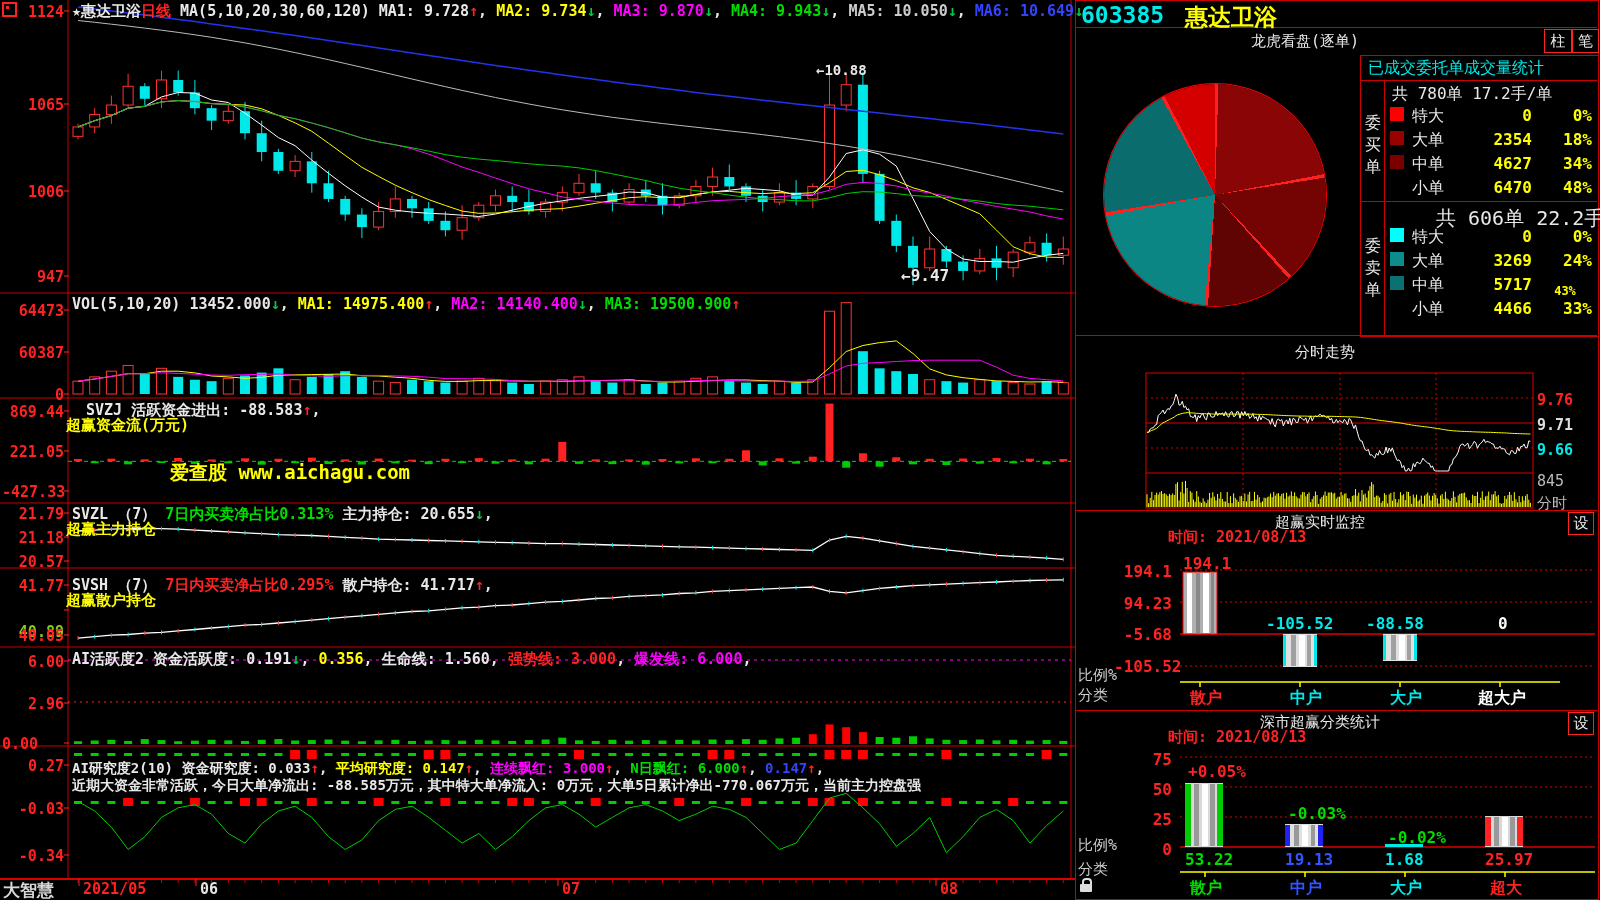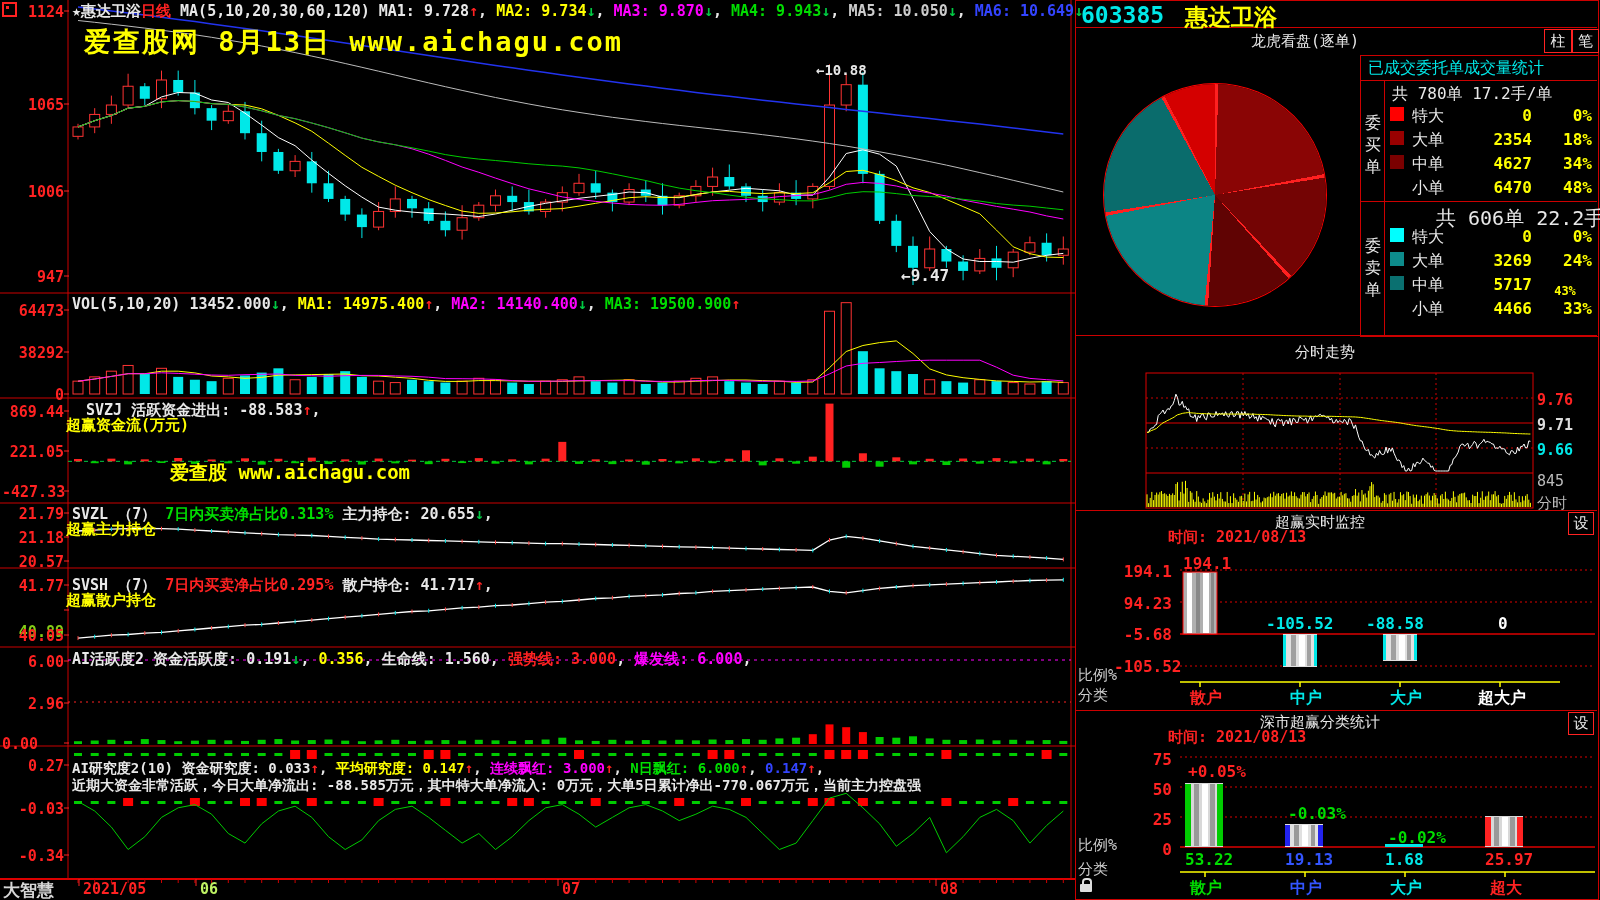--- a/index.html
+++ b/index.html
@@ -982,21 +982,20 @@
       <line x1="1180" y1="872" x2="1595" y2="872" stroke="#ffff00" stroke-width="1.5"></line>
       <line x1="1205" y1="872" x2="1205" y2="877" stroke="#ffff00" stroke-width="1.5"></line>
       <line x1="1305" y1="872" x2="1305" y2="877" stroke="#ffff00" stroke-width="1.5"></line>
       <line x1="1405" y1="872" x2="1405" y2="877" stroke="#ffff00" stroke-width="1.5"></line>
       <line x1="1505" y1="872" x2="1505" y2="877" stroke="#ffff00" stroke-width="1.5"></line>
     </svg>
 
   <div class="topicon"></div>
 
   <div class="t" style="left:72px;top:2px;"><span style="color: rgb(232, 232, 232);">★惠达卫浴</span><span style="color: rgb(255, 34, 34);">日线</span><span style="color: rgb(232, 232, 232);"> MA(5,10,20,30,60,120) </span><span style="color: rgb(232, 232, 232);">MA1: 9.728</span><span style="color: rgb(255, 34, 34);">↑</span><span style="color: rgb(232, 232, 232);">, </span><span style="color: rgb(255, 255, 0);">MA2: 9.734</span><span style="color: rgb(0, 204, 68);">↓</span><span style="color: rgb(232, 232, 232);">, </span><span style="color: rgb(255, 0, 255);">MA3: 9.870</span><span style="color: rgb(0, 204, 68);">↓</span><span style="color: rgb(232, 232, 232);">, </span><span style="color: rgb(0, 221, 0);">MA4: 9.943</span><span style="color: rgb(0, 204, 68);">↓</span><span style="color: rgb(232, 232, 232);">, </span><span style="color: rgb(204, 204, 204);">MA5: 10.050</span><span style="color: rgb(0, 204, 68);">↓</span><span style="color: rgb(232, 232, 232);">, </span><span style="color: rgb(51, 68, 255);">MA6: 10.649</span><span style="color: rgb(0, 204, 68);">↓</span></div>
-  <div class="t wm1" style="left:84px;top:24px;">爱查股网  8月13日  www.aichagu.com</div>
   <div class="t" style="left:816px;top:62px;font-size:14px;">←10.88</div>
   <div class="t" style="left:901px;top:266px;font-size:16px;">←9.47</div>
 
   <div class="t" style="left:72px;top:295px;"><span style="color: rgb(232, 232, 232);">VOL(5,10,20) 13452.000</span><span style="color: rgb(0, 204, 68);">↓</span><span style="color: rgb(232, 232, 232);">, </span><span style="color: rgb(255, 255, 0);">MA1: 14975.400</span><span style="color: rgb(255, 34, 34);">↑</span><span style="color: rgb(232, 232, 232);">, </span><span style="color: rgb(255, 0, 255);">MA2: 14140.400</span><span style="color: rgb(0, 204, 68);">↓</span><span style="color: rgb(232, 232, 232);">, </span><span style="color: rgb(0, 221, 0);">MA3: 19500.900</span><span style="color: rgb(255, 34, 34);">↑</span></div>
 
   <div class="t" style="left:72px;top:401px;"><span style="color: rgb(232, 232, 232); margin-left: 14px;">SVZJ  活跃资金进出: -88.583</span><span style="color: rgb(255, 34, 34);">↑</span><span style="color: rgb(232, 232, 232);">,</span></div>
   <div class="t yel" style="left:66px;top:416px;">超赢资金流(万元)</div>
   <div class="t wm2" style="left:170px;top:460px;">爱查股 www.aichagu.com</div>
 
   <div class="t" style="left:72px;top:505px;"><span style="color: rgb(232, 232, 232);">SVZL （7） </span><span style="color: rgb(0, 221, 0);">7日内买卖净占比0.313%</span><span style="color: rgb(232, 232, 232);"> 主力持仓: 20.655</span><span style="color: rgb(0, 204, 68);">↓</span><span style="color: rgb(232, 232, 232);">,</span></div>
@@ -1055,39 +1054,39 @@
   <div class="t red" style="left:1168px;top:728px;">时间: 2021/08/13</div>
   <div class="t" style="left:1078px;top:836px;color:#cccccc;font-weight:normal;">比例%</div>
   <div class="t" style="left:1078px;top:860px;color:#cccccc;font-weight:normal;">分类</div>
 
   <div class="locki" style="left:1080px;top:884px;"></div>
 <div class="t" style="left: 2px; top: 3px; width: 62px; text-align: right; color: rgb(255, 34, 34);">1124</div>
     <div class="t" style="left: 2px; top: 96px; width: 62px; text-align: right; color: rgb(255, 34, 34);">1065</div>
     <div class="t" style="left: 2px; top: 183px; width: 62px; text-align: right; color: rgb(255, 34, 34);">1006</div>
     <div class="t" style="left: 2px; top: 268px; width: 62px; text-align: right; color: rgb(255, 34, 34);">947</div>
     <div class="t" style="left: 2px; top: 302px; width: 62px; text-align: right; color: rgb(255, 34, 34);">64473</div>
-    <div class="t" style="left: 2px; top: 344px; width: 62px; text-align: right; color: rgb(255, 34, 34);">38292</div>
+    <div class="t" style="left: 2px; top: 344px; width: 62px; text-align: right; color: rgb(255, 34, 34);">60387</div>
     <div class="t" style="left: 2px; top: 386px; width: 62px; text-align: right; color: rgb(255, 34, 34);">0</div>
     <div class="t" style="left: 2px; top: 403px; width: 62px; text-align: right; color: rgb(255, 34, 34);">869.44</div>
     <div class="t" style="left: 2px; top: 443px; width: 62px; text-align: right; color: rgb(255, 34, 34);">221.05</div>
     <div class="t" style="left: 2px; top: 483px; width: 62px; text-align: right; color: rgb(255, 34, 34);">-427.33</div>
     <div class="t" style="left: 2px; top: 505px; width: 62px; text-align: right; color: rgb(255, 34, 34);">21.79</div>
     <div class="t" style="left: 2px; top: 529px; width: 62px; text-align: right; color: rgb(255, 34, 34);">21.18</div>
     <div class="t" style="left: 2px; top: 553px; width: 62px; text-align: right; color: rgb(255, 34, 34);">20.57</div>
     <div class="t" style="left: 2px; top: 577px; width: 62px; text-align: right; color: rgb(255, 34, 34);">41.77</div>
     <div class="t" style="left: 2px; top: 623px; width: 62px; text-align: right; color: #84cc16;">40.89</div>
     <div class="t" style="left: 2px; top: 627px; width: 62px; text-align: right; color: rgb(255, 34, 34);">40.05</div>
     <div class="t" style="left: 2px; top: 653px; width: 62px; text-align: right; color: rgb(255, 34, 34);">6.00</div>
     <div class="t" style="left: 2px; top: 695px; width: 62px; text-align: right; color: rgb(255, 34, 34);">2.96</div>
     <div class="t" style="left: 2px; top: 735px; width: 62px; text-align: left; color: rgb(255, 34, 34);">0.00</div>
     <div class="t" style="left: 2px; top: 757px; width: 62px; text-align: right; color: rgb(255, 34, 34);">0.27</div>
     <div class="t" style="left: 2px; top: 800px; width: 62px; text-align: right; color: rgb(255, 34, 34);">-0.03</div>
     <div class="t" style="left: 2px; top: 847px; width: 62px; text-align: right; color: rgb(255, 34, 34);">-0.34</div>
     <div class="t" style="left: 83px; top: 880px; color: rgb(255, 34, 34);">2021/05</div>
-    <div class="t" style="left: 200px; top: 880px; color: #bef264;">06</div>
+    <div class="t" style="left: 200px; top: 880px; color: #e5e5e5;">06</div>
     <div class="t" style="left: 562px; top: 880px; color: rgb(255, 34, 34);">07</div>
     <div class="t" style="left: 940px; top: 880px; color: rgb(255, 34, 34);">08</div>
     <div class="sq" style="left: 1390px; top: 107px; background: rgb(255, 0, 0);"></div>
     <div class="t" style="left: 1412px; top: 106px; font-weight: normal; font-size: 16px; color: rgb(232, 232, 232);">特大</div>
     <div class="t" style="left: 1462px; top: 106px; width: 70px; text-align: right; color: rgb(255, 255, 0); font-size: 16px;">0</div>
     <div class="t" style="left: 1538px; top: 106px; width: 54px; text-align: right; color: rgb(255, 255, 0); font-size: 16px;">0%</div>
     <div class="sq" style="left: 1390px; top: 131px; background: rgb(153, 0, 0);"></div>
     <div class="t" style="left: 1412px; top: 130px; font-weight: normal; font-size: 16px; color: rgb(232, 232, 232);">大单</div>
     <div class="t" style="left: 1462px; top: 130px; width: 70px; text-align: right; color: rgb(255, 255, 0); font-size: 16px;">2354</div>
     <div class="t" style="left: 1538px; top: 130px; width: 54px; text-align: right; color: rgb(255, 255, 0); font-size: 16px;">18%</div>

